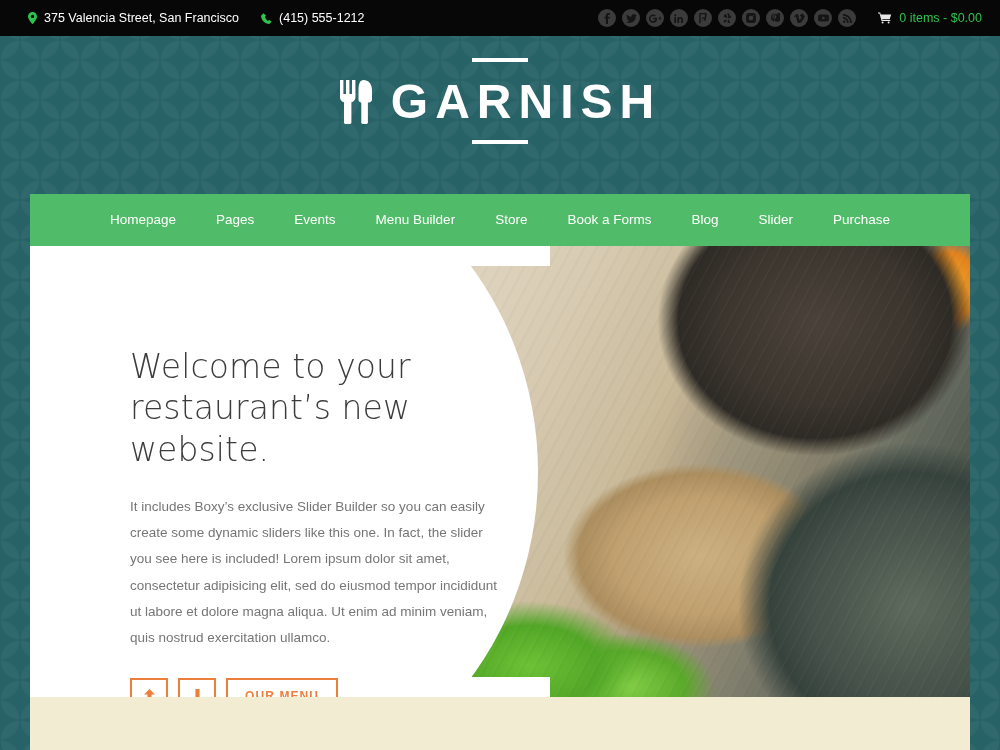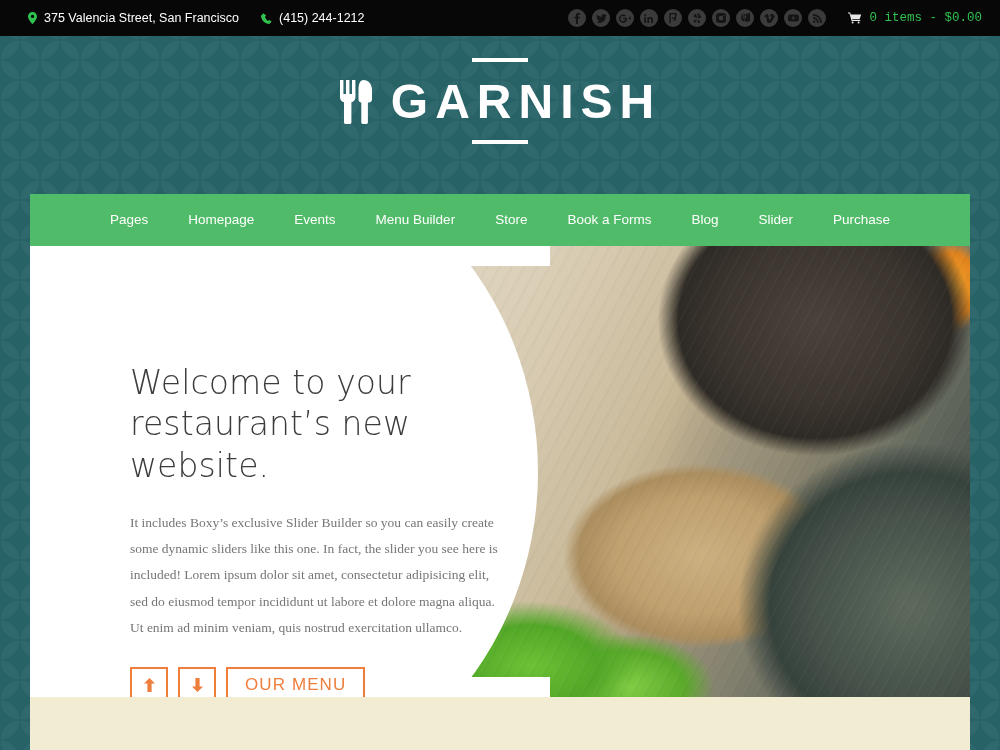--- a/index.html
+++ b/index.html
@@ -80,21 +80,20 @@
     cursor: pointer;
   }
   .social svg { display:block; }
 
   .cart {
     display: flex;
     align-items: center;
     gap: 7px;
     margin-left: 22px;
     cursor: pointer;
-    font-family: Liberation Mono, monospace;
   }
   .cart-icon { color: #e8e8e8; display: flex; align-items: center; }
   .cart-text { color: #30c24e; font-size: 12.5px; white-space: nowrap; }
 
   
   #logo-header {
     position: absolute;
     top: 36px; left: 0;
     width: 1000px;
     height: 130px;
@@ -226,41 +225,40 @@
   .photo-mask-fill-bottom {
     position: absolute;
     bottom: -130px; left: -520px;
     width: 700px; height: 150px;
     background: #ffffff;
   }
 
   
   #hero-text {
     position: absolute;
-    top: 16px; left: 0;
+    top: 0; left: 0;
     width: 420px;
     padding: 100px 0 0 100px;
     z-index: 3;
   }
   #hero-heading {
     font-size: 33px;
     font-weight: 300;
     color: #3c3c3c;
     line-height: 1.25;
     letter-spacing: .1px;
     white-space: pre-line;
     font-family: "DejaVu Sans", sans-serif;
   }
   #hero-body {
     margin-top: 24px;
     font-size: 13.5px;
     line-height: 1.95;
     color: #767676;
     width: 375px;
-    font-family: Liberation Serif, serif;
   }
   #hero-buttons {
     margin-top: 26px;
     display: flex;
     align-items: center;
     gap: 10px;
   }
   .btn {
     border: 2px solid #ee7e3c;
     color: #ee7e3c;
@@ -269,23 +267,23 @@
     display: flex;
     align-items: center;
     justify-content: center;
     cursor: pointer;
     font-family: "Liberation Sans", sans-serif;
   }
   .btn-arrow { width: 38px; }
   .btn-arrow svg { display: block; }
   .btn-text {
     padding: 0 17px;
-    font-size: 17px;
+    font-size: 12px;
     letter-spacing: 1.1px;
-    font-weight: 400;
+    font-weight: 700;
   }
 
   
   #cream {
     position: absolute;
     top: 697px; left: 30px;
     width: 940px;
     height: 53px;
     background: #f2ecd2;
     z-index: 6;
@@ -307,21 +305,21 @@
         </span>
         <span>375 Valencia Street, San Francisco</span>
       </div>
 
       <div class="contact-item">
         <span class="gicon">
           <svg width="11" height="11" viewBox="0 0 11 11">
               <path fill="currentColor" d="M2.4.3 0 2.7c0 4.2 4.1 8.3 8.3 8.3l2.4-2.4-2.6-1.7-1.4 1.1A9.7 9.7 0 0 1 4 4l1.1-1.4L2.4.3z"></path>
             </svg>
         </span>
-        <span>(415) 244-1212</span>
+        <span>(415) 555-1212</span>
       </div>
 
     </div>
 
     <div class="topbar-right">
       <div class="social-list">
         <a class="social">
             <svg width="6" height="11" viewBox="0 0 6 11">
               <path fill="currentColor" d="M4 3.7V2.6c0-.5.1-.8.9-.8h1.1V0H4.2C2.5 0 1.9.9 1.9 2.4v1.3H.5v1.9h1.4V11H4V5.6h1.7l.2-1.9H4z"></path>
             </svg>
@@ -404,22 +402,22 @@
         </svg>
       </span>
       <span class="logo-text">GARNISH</span>
     </a>
     <div class="logo-rule bottom"></div>
   </div>
 
   <div id="container">
 
     <nav id="mainnav">
+      <a class="nav-item">Homepage</a>
       <a class="nav-item">Pages</a>
-      <a class="nav-item">Homepage</a>
       <a class="nav-item">Events</a>
       <a class="nav-item">Menu Builder</a>
       <a class="nav-item">Store</a>
       <a class="nav-item">Book a Forms</a>
       <a class="nav-item">Blog</a>
       <a class="nav-item">Slider</a>
       <a class="nav-item">Purchase</a>
     </nav>
 
     <section id="hero">

